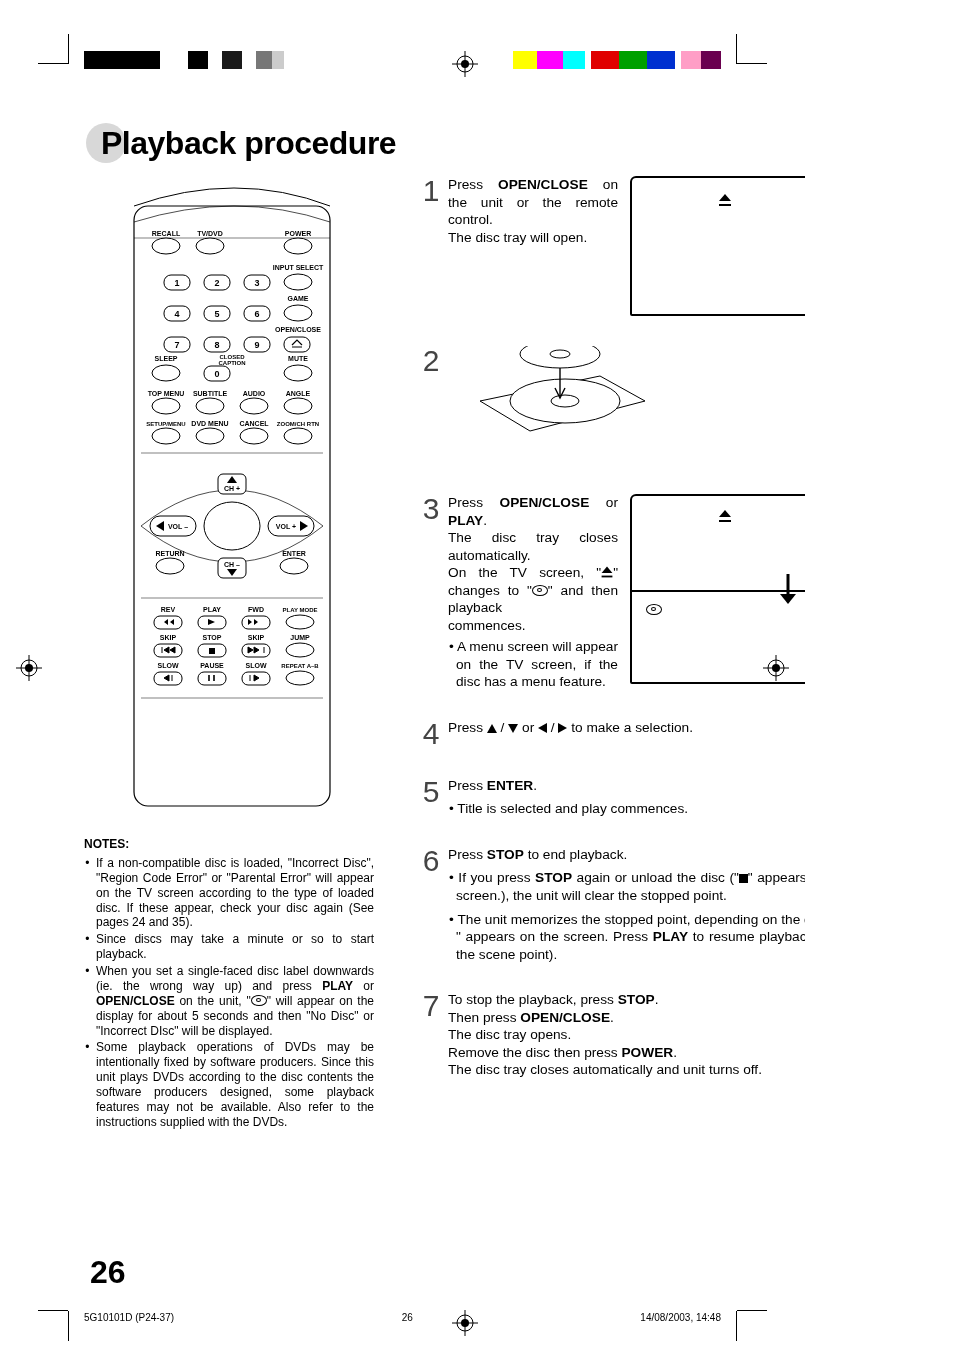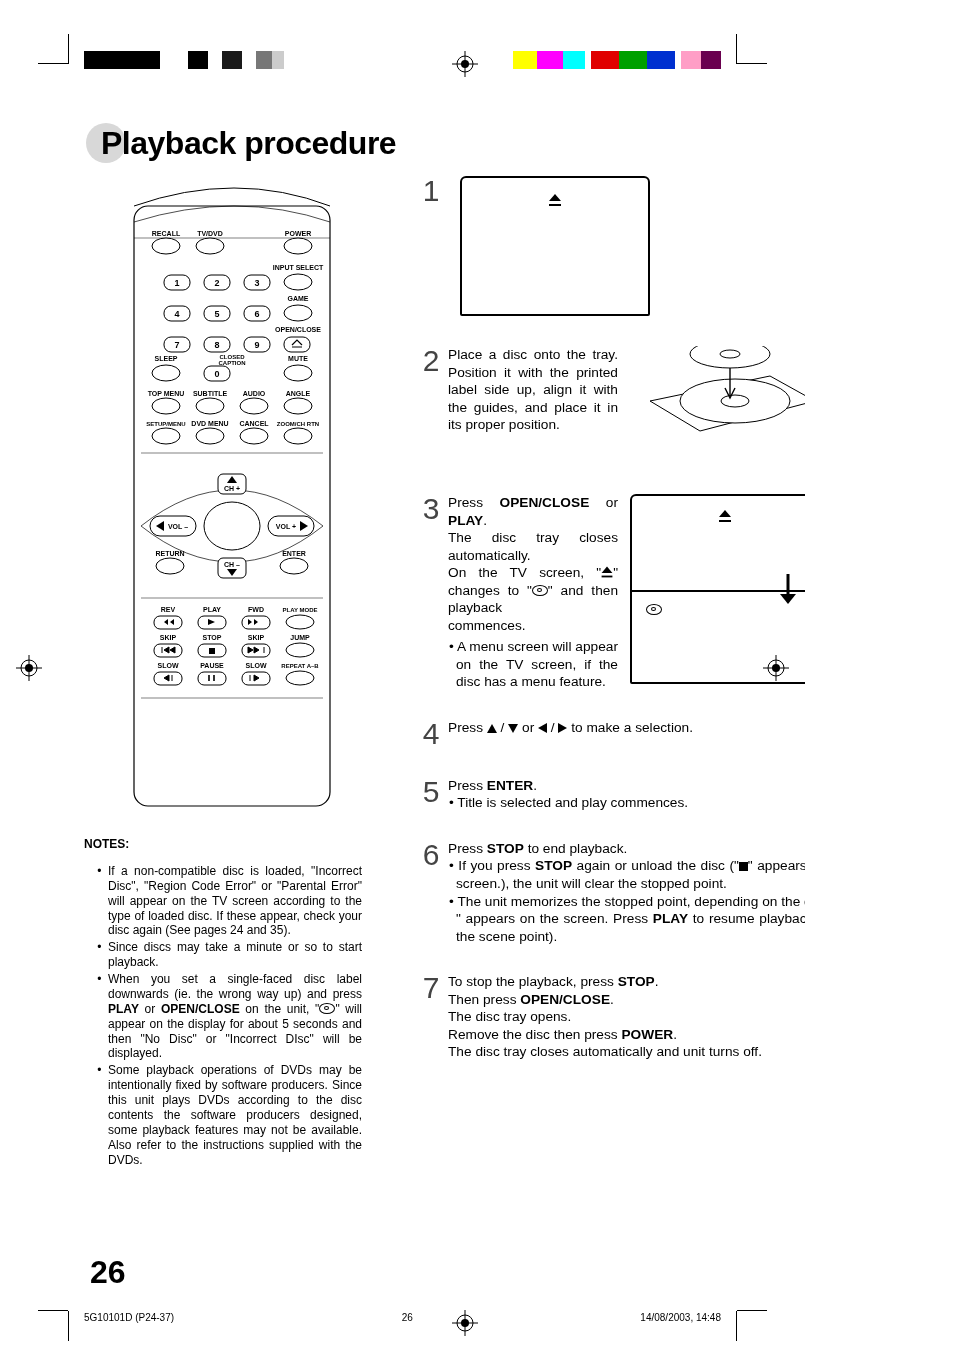--- a/index.html
+++ b/index.html
@@ -29,33 +29,33 @@
   .title-text { font-size:32px; font-weight:bold; margin-left:-25px; color:#000; letter-spacing:-0.5px; }
 
   
   .remote-col { position:absolute; top:178px; left:126px; width:236px; }
   .remote { width:220px; height:640px; position:relative; }
   .remote svg { position:absolute; top:0; left:0; }
   .remote text { font-family: Arial, Helvetica, sans-serif; }
 
   .notes { position:absolute; top:837px; left:84px; width:290px; font-size:12px; line-height:1.24; }
   .notes .hdr { font-weight:bold; margin-bottom:4px; }
-  .notes ul { margin:12px; padding-left:12px; }
+  .notes ul { margin:0; padding-left:12px; }
   .notes li { margin-bottom:2px; text-align:justify; list-style-type:"•  "; }
 
   .page-num { position:absolute; bottom:60px; left:90px; font-size:32px; font-weight:bold; }
 
   
   .steps { position:absolute; top:176px; left:420px; width:430px; }
   .step { display:flex; align-items:flex-start; margin-bottom:28px; }
   .step .num { font-size:30px; font-weight:400; color:#444; line-height:1; margin-right:6px; font-family: "Helvetica Neue", Arial, sans-serif; width:22px; text-align:center;}
   .step .body { flex:1; font-size:13.7px; line-height:1.28; text-align:justify; }
   .step .side-fig { margin-left:12px; flex:0 0 190px; }
   .step .body b { font-weight:bold; }
-  .step .sub { padding-left:8px; text-indent:-7px; margin-top:0;}
+  .step .sub { padding-left:8px; text-indent:-7px; margin-top:6px;}
   .step .sub::before { content:"• "; }
 
   
   .tvbox { width:190px; height:140px; border:2px solid #000; border-radius:6px 6px 2px 2px; position:relative; box-sizing:border-box;}
   .tvbox-double { width:190px; height:190px;}
   .footer-meta { position:absolute; bottom:28px; left:84px; right:84px; font-size:10px; display:flex; justify-content:space-between; color:#000;}
 
   .tri { display:inline-block; width:0; height:0; border-style:solid; vertical-align:-1px;}
   .tri-up { border-width:0 5px 9px 5px; border-color:transparent transparent #000 transparent;}
   .tri-down { border-width:9px 5px 0 5px; border-color:#000 transparent transparent transparent;}
@@ -318,32 +318,33 @@
       <li>Some playback operations of DVDs may be intentionally fixed by software producers. Since this unit plays DVDs according to the disc contents the software producers designed, some playback features may not be available. Also refer to the instructions supplied with the DVDs.</li>
     </ul>
   </div>
 
   <div class="page-num">26</div>
 
   <div class="steps">
 
     <div class="step">
       <div class="num">1</div>
+      <div class="body" style="flex:0 0 170px">
+        <span>Press </span><b>OPEN/CLOSE</b><span> on the unit or the remote control.</span><br>
+        <span>The disc tray will open.</span>
+      </div>
       <div class="side-fig">
         <div class="tvbox">
           <span style="position:absolute; top:16px; left:50%; transform:translateX(-50%);" class="eject-glyph"></span>
         </div>
       </div>
     </div>
 
     <div class="step" style="margin-top:30px">
       <div class="num">2</div>
-      <div class="body" style="flex:0 0 170px">
-        <span>Place a disc onto the tray. Position it with the printed label side up, align it with the guides, and place it in its proper position.</span>
-      </div>
       <div class="side-fig">
         <div class="disc-art">
           <svg width="190" height="120" viewBox="0 0 190 120">
             <path d="M 20 55 L 140 30 L 185 55 L 70 85 Z" fill="#fff" stroke="#000"></path>
             <ellipse cx="105" cy="55" rx="55" ry="22" fill="#fff" stroke="#000"></ellipse>
             <ellipse cx="105" cy="55" rx="14" ry="6" fill="#fff" stroke="#000"></ellipse>
             <path d="M 100 10 L 100 50" stroke="#000" stroke-width="1.4"></path>
             <path d="M 95 42 L 100 52 L 105 42" fill="none" stroke="#000" stroke-width="1.4"></path>
             <ellipse cx="100" cy="8" rx="40" ry="14" fill="#fff" stroke="#000"></ellipse>
             <ellipse cx="100" cy="8" rx="10" ry="4" fill="#fff" stroke="#000"></ellipse>

